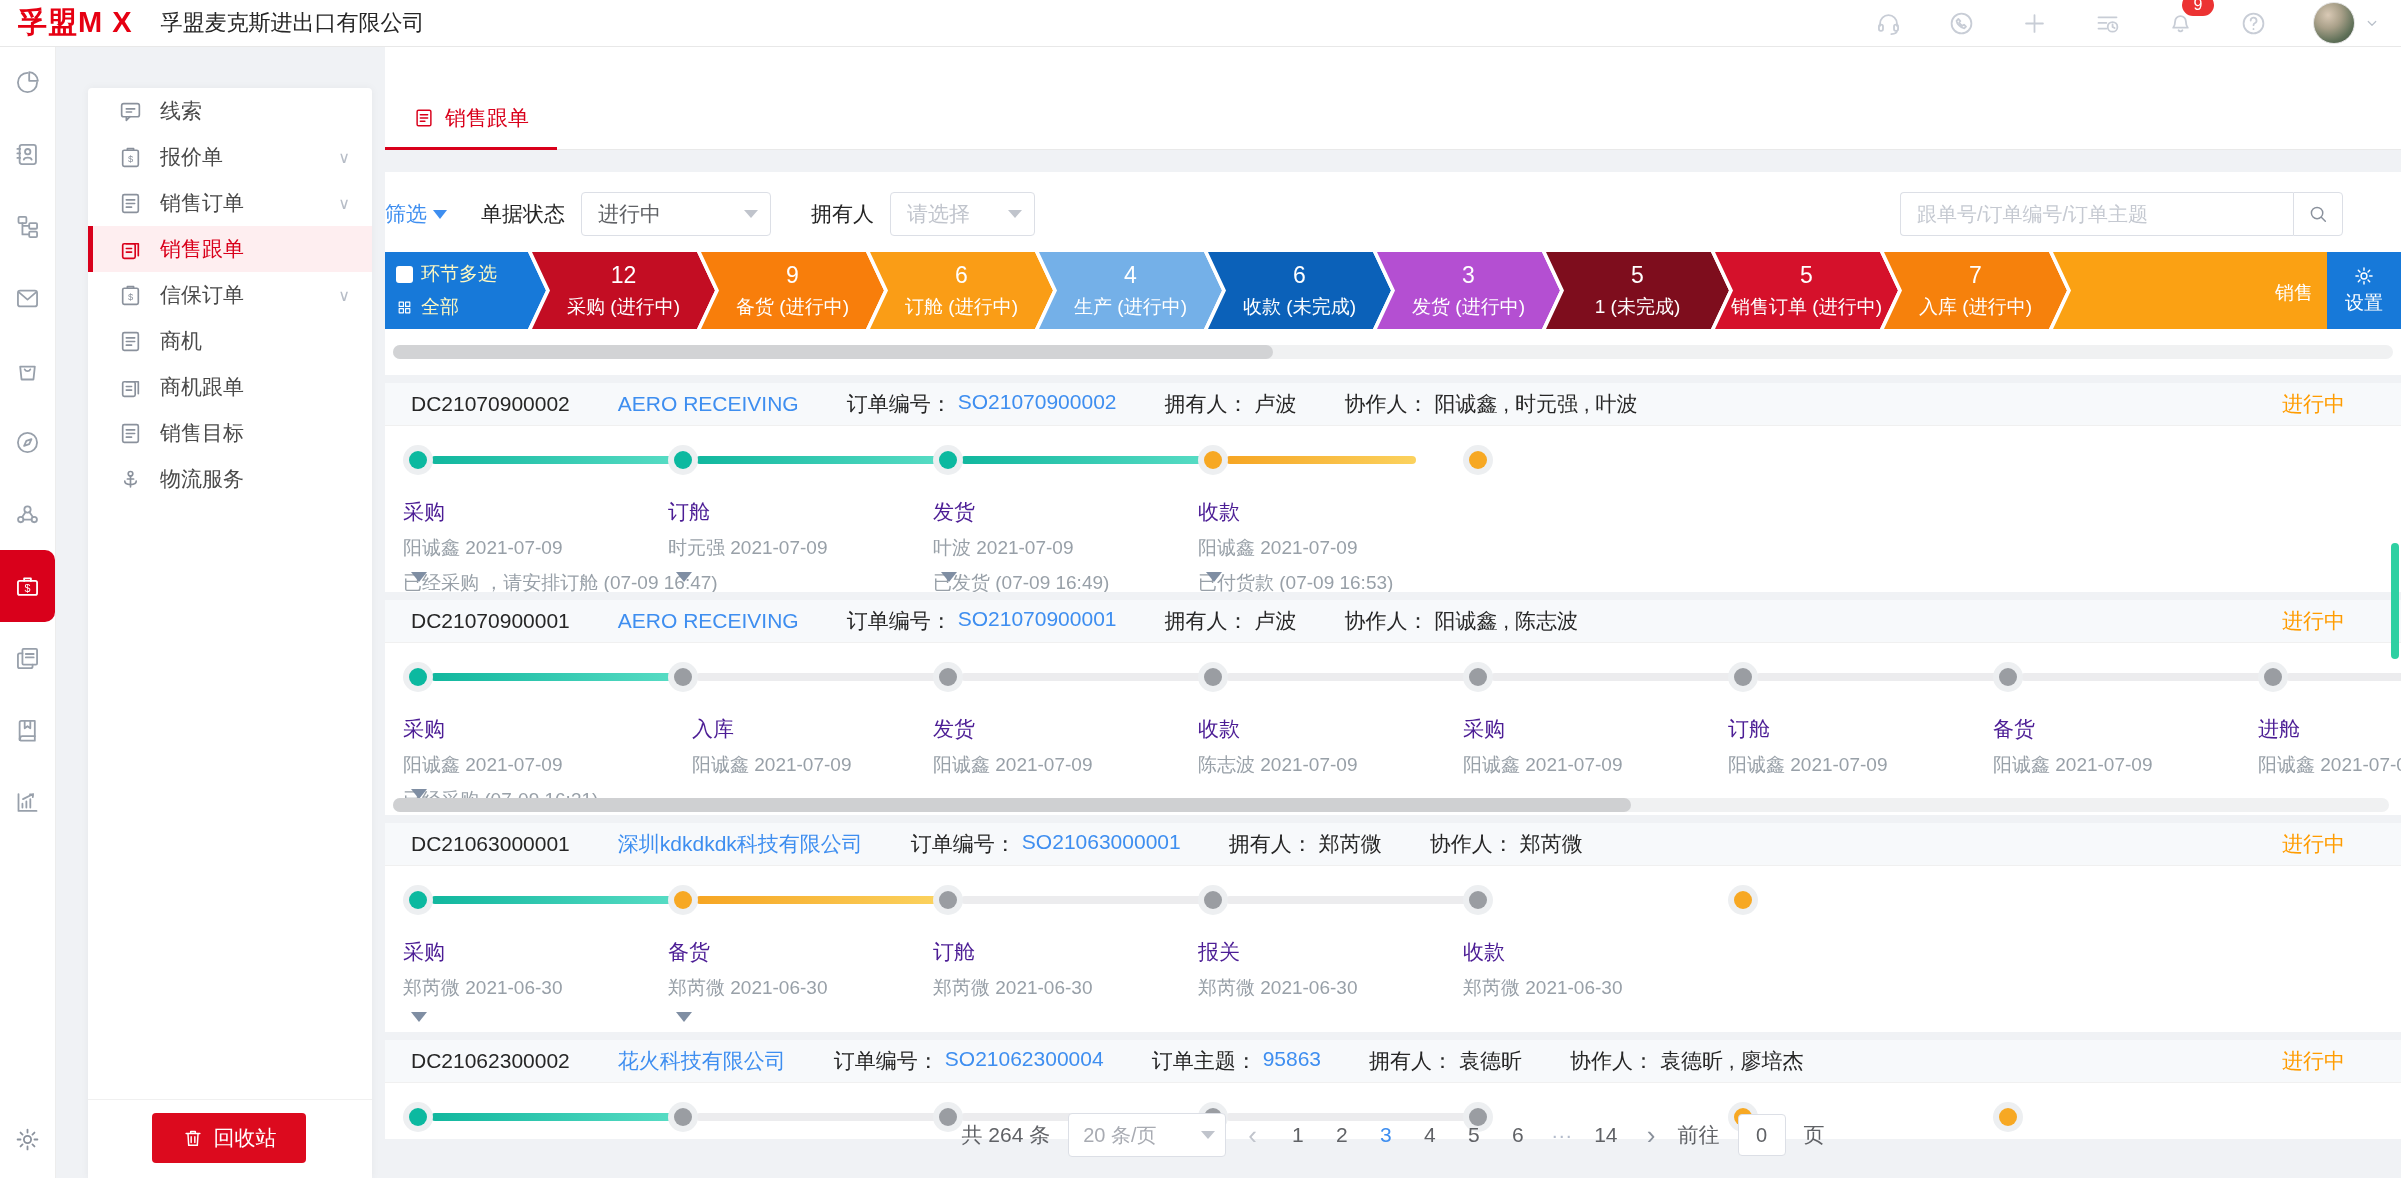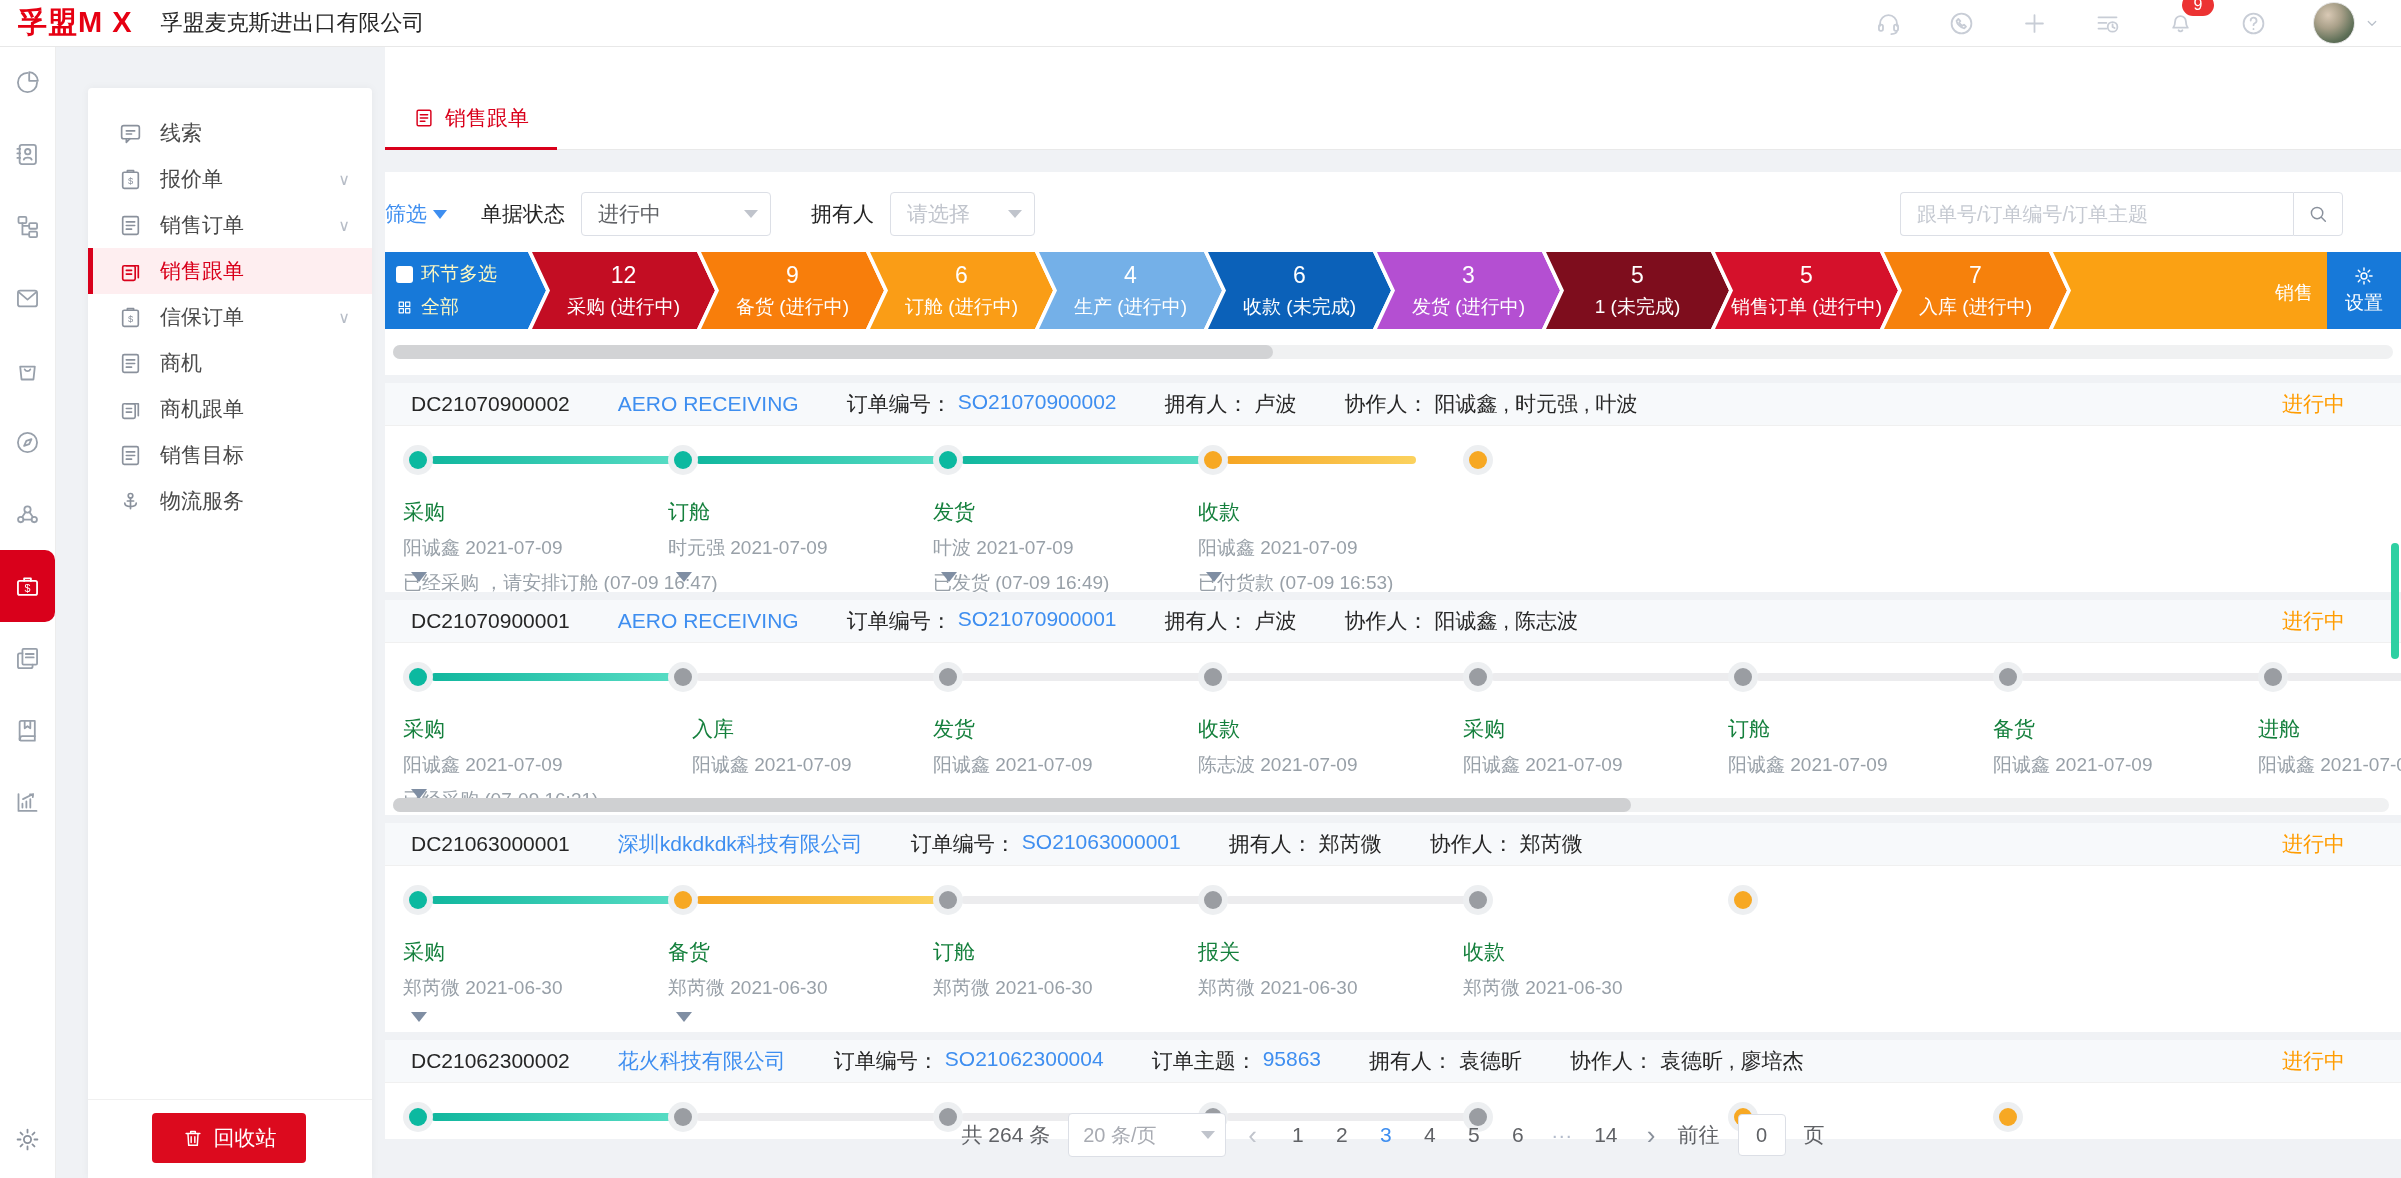--- a/index.html
+++ b/index.html
@@ -32,21 +32,21 @@
              color:#98a0ab;cursor:pointer;}
   .rail-item .icn{width:27px;height:27px;}
   .rail-item.active{background:#d9001b;color:#fff;border-radius:0 10px 10px 0;}
   .rail-gear{position:absolute;bottom:14px;left:0;width:55px;height:50px;display:flex;
              align-items:center;justify-content:center;color:#8a919c;cursor:pointer;}
   .rail-gear .icn{width:27px;height:27px;}
 
   
   .side{position:absolute;top:88px;left:88px;width:284px;bottom:0;background:#fff;
         border-radius:4px 4px 0 0;box-shadow:0 0 8px rgba(0,0,0,.05);z-index:20;
-        padding-top:22px;box-sizing:border-box;text-align:center;}
+        box-sizing:border-box;text-align:center;}
   .side-item{height:46px;display:flex;align-items:center;padding:0 22px 0 30px;
              font-size:21px;color:#4a4a4a;position:relative;cursor:pointer;}
   .side-item .s-icon{width:25px;height:25px;margin-right:17px;color:#8a919c;}
   .side-item.active{background:#feeef0;color:#d9001b;}
   .side-item.active .s-icon{color:#d9001b;}
   .side-item.active::before{content:"";position:absolute;left:0;top:0;bottom:0;width:5px;background:#d9001b;}
   .side-chev{margin-left:auto;color:#b7bdc7;font-size:16px;}
   .side-foot{position:absolute;bottom:78px;left:0;right:0;border-top:1px solid #f0f0f0;}
   .recycle{position:absolute;bottom:15px;left:64px;width:154px;height:50px;background:#dc0a1e;
            color:#fff;font-size:21px;border-radius:4px;display:flex;align-items:center;
@@ -119,21 +119,21 @@
   .card-body{position:relative;overflow:hidden;}
   .dot{position:absolute;top:25px;width:18px;height:18px;border-radius:50%;box-shadow:0 0 0 6px #edeff1;}
   .dot-teal{background:#0cb9a0;}
   .dot-amber{background:#f7a823;}
   .dot-gray{background:#9a9da2;}
   .seg{position:absolute;top:30px;height:8px;border-radius:4px;}
   .seg-teal{background:linear-gradient(90deg,#11b79e,#57dcc4);}
   .seg-amber{background:linear-gradient(90deg,#f6a523,#fbd25e);}
   .seg-gray{background:#ececee;}
   .step{position:absolute;top:72px;width:260px;}
-  .st-label{font-size:21px;color:#15803d;}
+  .st-label{font-size:21px;color:#4c1d95;}
   .st-person{font-size:19px;color:#98a0a8;margin-top:9px;white-space:nowrap;}
   .st-note{font-size:19px;color:#98a0a8;margin-top:9px;white-space:nowrap;}
   .expand{position:absolute;top:146px;width:0;height:0;border-left:8px solid transparent;
           border-right:8px solid transparent;border-top:10px solid #7f8ea3;cursor:pointer;}
   .card-hscroll{position:absolute;left:8px;right:12px;bottom:3px;height:14px;background:#f0f1f2;
                 border-radius:7px;}
   .card-hscroll .hscroll-thumb{background:#cfd0d2;}
 
   
   .pagebar{position:absolute;left:0;right:0;bottom:0;height:86px;display:flex;align-items:center;

